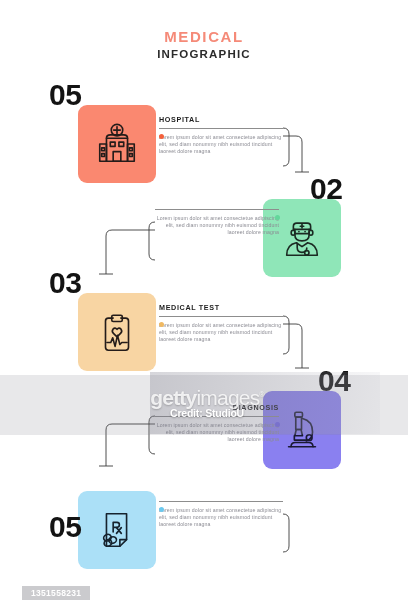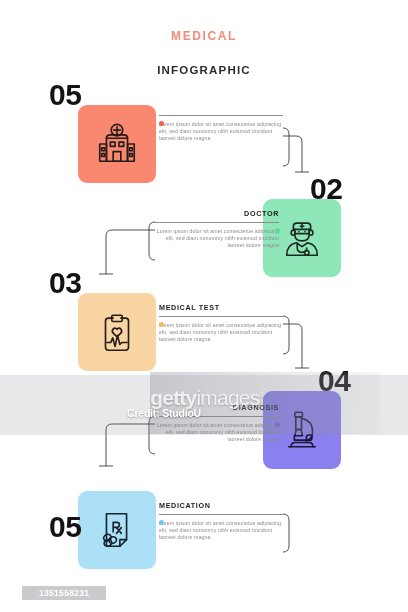--- a/index.html
+++ b/index.html
@@ -6,26 +6,26 @@
   body{
     width:408px;height:612px;background:#ffffff;
     font-family:"Liberation Sans", sans-serif;
     position:relative;overflow:hidden;
   }
   .canvas{position:absolute;inset:0;}
 
   
   .title-block{position:absolute;top:28px;left:0;width:408px;text-align:center;}
   .title-main{
-    font-size:12px;font-weight:bold;letter-spacing:1.6px;
+    font-size:15px;font-weight:bold;letter-spacing:1.6px;
     color:#f58a78;line-height:17px;
   }
   .title-sub{
     font-size:11.5px;font-weight:bold;letter-spacing:1.2px;
-    color:#2b2b2b;line-height:15px;margin-top:18px;
+    color:#2b2b2b;line-height:15px;margin-top:2px;
   }
 
   
   .step{position:absolute;}
   .tile{
     position:absolute;width:78px;height:78px;border-radius:9px;
   }
   .num{
     position:absolute;font-size:30px;font-weight:bold;color:#131313;
     letter-spacing:-0.5px;line-height:30px;
@@ -66,30 +66,30 @@
   }
   .wm-logo{
     left:127px;top:383px;width:160px;text-align:center;
     font-size:21px;font-weight:bold;color:rgba(255,255,255,0.82);
     letter-spacing:-0.8px;line-height:23px;
     text-shadow:0 1px 2px rgba(0,0,0,0.22);
   }
   .wm-logo .thin{font-weight:normal;}
   .wm-logo .tm{font-size:7px;vertical-align:super;font-weight:normal;}
   .wm-credit{
-    left:127px;top:407px;width:160px;
+    left:127px;top:407px;width:160px;text-align:center;
     font-size:10.5px;font-weight:bold;color:#ffffff;
     letter-spacing:-0.2px;line-height:13px;
     text-shadow:0 1px 2px rgba(0,0,0,0.3);
   }
   .wm-id{
     left:22px;top:586px;
     font-size:8.5px;font-weight:bold;color:#ffffff;
     background:rgba(160,160,165,0.55);
-    padding:2px 17px;letter-spacing:0.3px;
+    padding:2px 9px;letter-spacing:0.3px;
   }
   .wm-grad{
     left:150px;top:372px;width:230px;height:62px;
     background:linear-gradient(100deg, rgba(120,120,135,0.30), rgba(200,200,210,0.12));
   }
 </style>
 </head>
 <body>
 
 <div class="canvas">
@@ -138,20 +138,21 @@
         <rect x="17" y="22" width="5" height="4.5"></rect>
         <rect x="26" y="22" width="5" height="4.5"></rect>
         <rect x="8" y="28" width="3" height="3"></rect>
         <rect x="8" y="34" width="3" height="3"></rect>
         <rect x="37" y="28" width="3" height="3"></rect>
         <rect x="37" y="34" width="3" height="3"></rect>
       </svg>
     </div>
     <div class="num" style="left:49px;top:80px;">05</div>
     <div class="textblock" style="left:159px;top:115px;">
+      <div class="heading">HOSPITAL</div>
       <div class="rule"></div>
       <div class="body">
         <span class="dot" style="background: rgb(244, 97, 60);"></span>
         <span>Lorem ipsum dolor sit amet consectetue adipiscing elit, sed diam nonummy nibh euismod tincidunt laoreet dolore magna</span>
       </div>
     </div>
   </div>
 
   <div class="step">
     <div class="tile" style="left: 263px; top: 199px; background: rgb(143, 230, 184);"></div>
@@ -166,21 +167,20 @@
         <circle cx="27.2" cy="17.3" r="0.9" fill="#1b2a22" stroke="none"></circle>
         <ellipse cx="14.7" cy="18.5" rx="2" ry="2.6"></ellipse>
         <ellipse cx="33.3" cy="18.5" rx="2" ry="2.6"></ellipse>
         <path d="M8 42 Q8 31 18 29 L24 33 L30 29 Q40 31 40 42 Z"></path>
         <path d="M19 29.5 L19 34 Q19 39 24 39 Q29 39 29 34.5"></path>
         <circle cx="29" cy="39.5" r="2.3"></circle>
       </svg>
     </div>
     <div class="num" style="left:310px;top:174px;">02</div>
     <div class="textblock right" style="left:155px;top:209px;">
-      <div class="heading">DOCTOR</div>
       <div class="rule"></div>
       <div class="body">
         <span class="dot" style="background: rgb(99, 215, 155);"></span>
         <span>Lorem ipsum dolor sit amet consectetue adipiscing elit, sed diam nonummy nibh euismod tincidunt laoreet dolore magna</span>
       </div>
     </div>
   </div>
 
   <div class="step">
     <div class="tile" style="left: 78px; top: 293px; background: rgb(248, 213, 163);"></div>
@@ -236,21 +236,20 @@
         <path d="M34 34 L27 34 L27 41"></path>
         <path d="M20 16 L20 26 M20 16 L24 16 Q26.5 16 26.5 18.6 Q26.5 21.2 24 21.2 L20 21.2"></path>
         <path d="M23.5 21.5 L28.5 27.5 M28.5 21.5 L23.5 27.5"></path>
         <ellipse cx="14" cy="32" rx="4" ry="3.4" transform="rotate(-22 14 32)"></ellipse>
         <ellipse cx="19.5" cy="34.5" rx="4" ry="3.4" transform="rotate(-22 19.5 34.5)"></ellipse>
         <ellipse cx="14.5" cy="37.5" rx="4" ry="3.4" transform="rotate(-22 14.5 37.5)"></ellipse>
       </svg>
     </div>
     <div class="num" style="left:49px;top:466px;margin-top:46px;">05</div>
     <div class="textblock" style="left:159px;top:501px;">
-      <div class="heading">MEDICATION</div>
       <div class="rule"></div>
       <div class="body">
         <span class="dot" style="background: rgb(107, 201, 239);"></span>
         <span>Lorem ipsum dolor sit amet consectetue adipiscing elit, sed diam nonummy nibh euismod tincidunt laoreet dolore magna</span>
       </div>
     </div>
   </div>
 
   <div class="wm wm-band"></div>
   <div class="wm wm-grad"></div>

